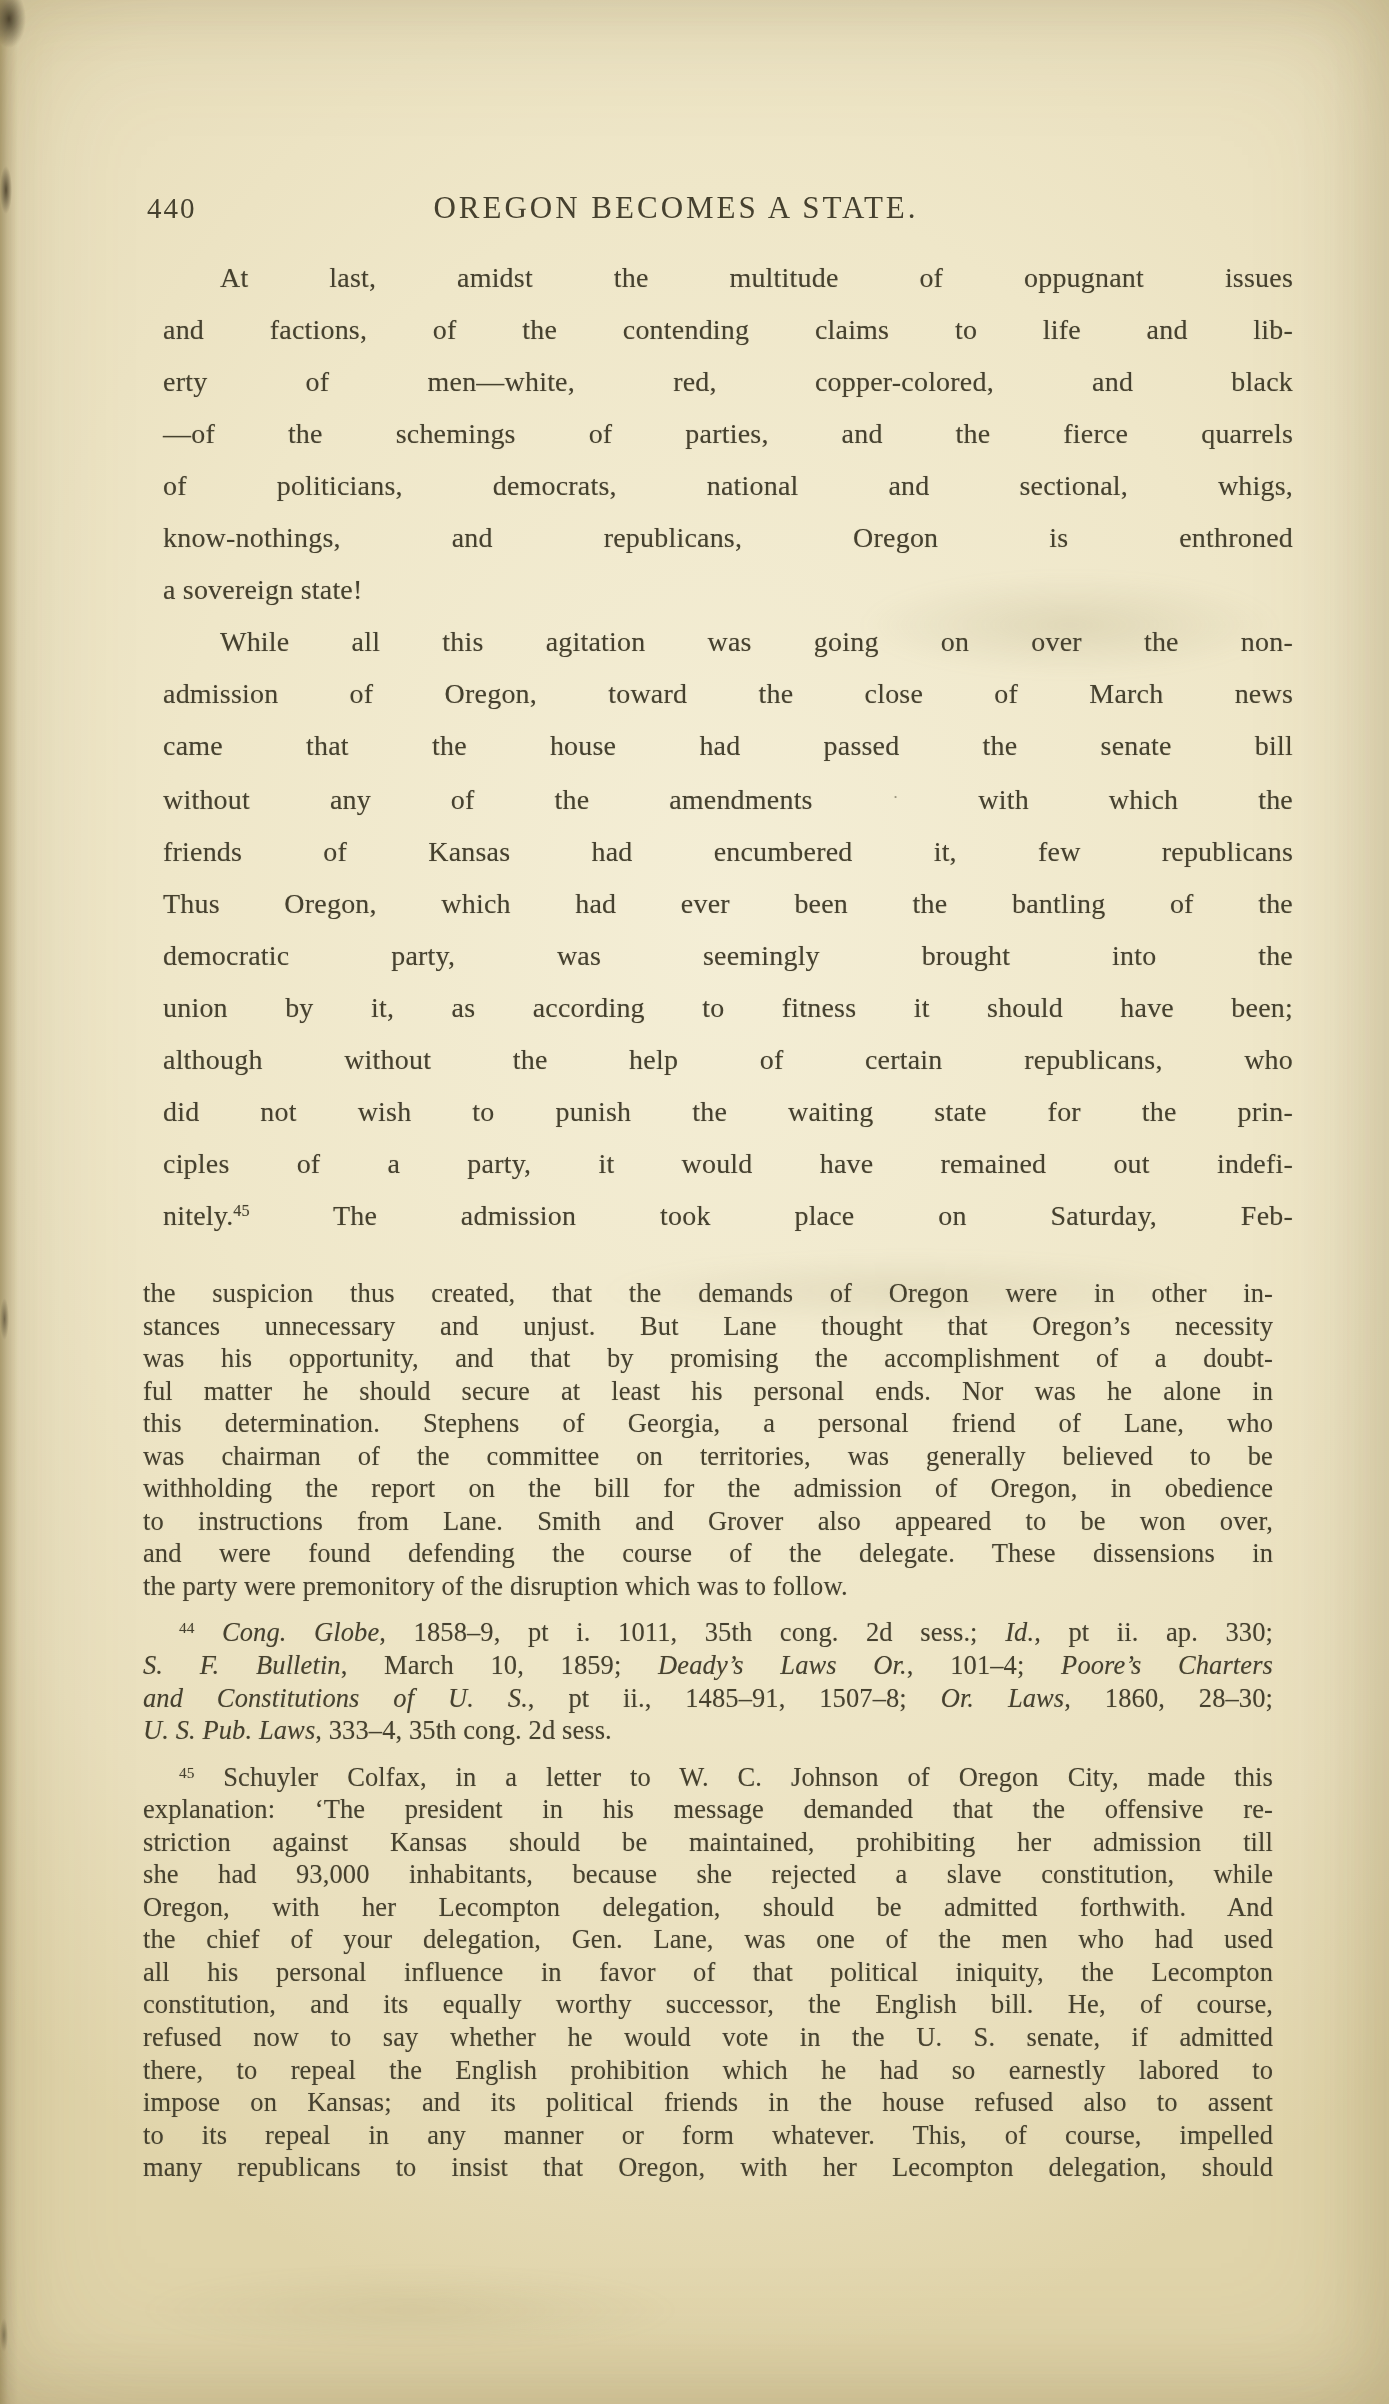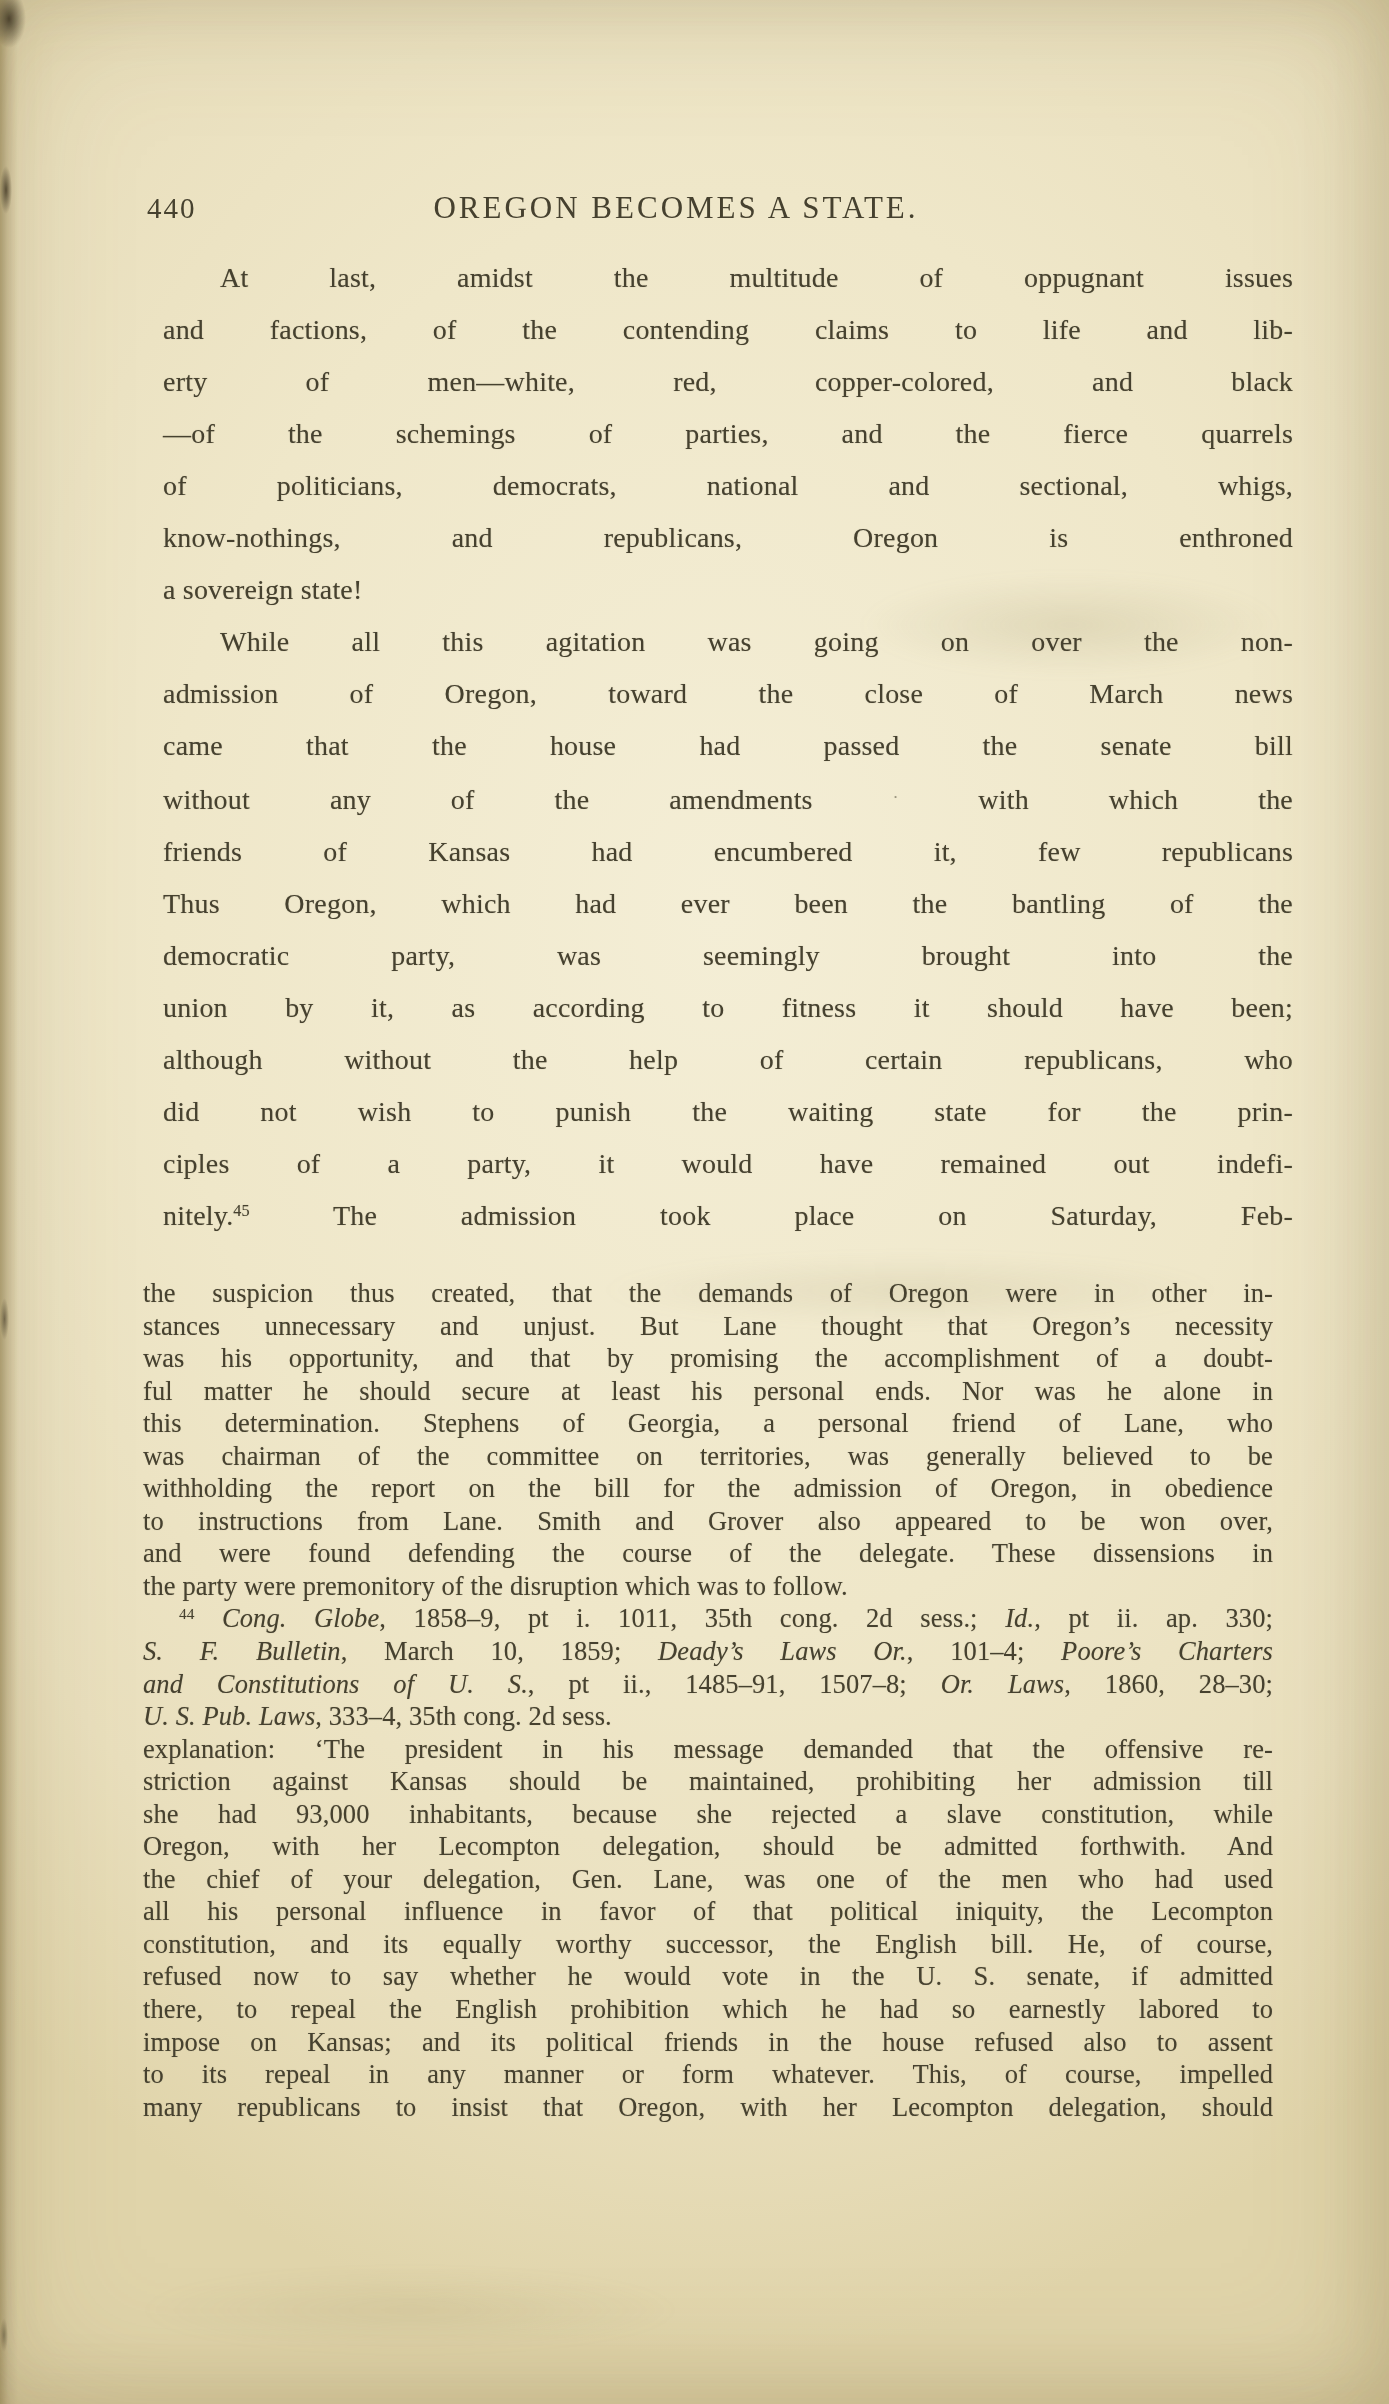--- a/index.html
+++ b/index.html
@@ -77,21 +77,21 @@
   .footnotes {
     position: absolute; top: 1277px; left: 143px; width: 1130px;
     font-size: 26.5px; line-height: 32.55px;
     letter-spacing: 0.1px;
     text-shadow: 0 0 1px rgba(70,65,47,.3);
     font-family: Liberation Serif, serif;
   }
   .line { text-align: justify; text-align-last: justify; text-justify: inter-word; }
   .line.last { text-align-last: left; }
   .bodytext .line.indent { text-indent: 57px; }
-  .footnotes .line.indent { text-indent: 36px; }
+  .footnotes .line.indent { text-indent: 36px; margin-top: 14px; }
   .fnref { font-size: 58%; line-height: 0; vertical-align: 0.55em; letter-spacing: 0; }
   i { font-style: italic; }
   .dot { opacity: .5; font-size: 60%; vertical-align: .35em; }
 </style>
 </head>
 <body>
 
 <div class="page" style="--paper: #efe7c9; --ink: #46412f;">
   <div class="edge-left"></div>
   <div class="corner-tl"></div>
@@ -146,20 +146,21 @@
         <div class="line"><span>and were found defending the course of the delegate.  These dissensions in</span></div>
         <div class="line last"><span>the party were premonitory of the disruption which was to follow.</span></div>
       </div>
       <div class="fblock">
         <div class="line indent"><sup class="fnref">44</sup><span> </span><i>Cong. Globe</i><span>, 1858–9, pt i. 1011, 35th cong. 2d sess.; </span><i>Id.</i><span>, pt ii. ap. 330;</span></div>
         <div class="line"><i>S. F. Bulletin</i><span>, March 10, 1859; </span><i>Deady’s Laws Or.</i><span>, 101–4; </span><i>Poore’s Charters</i></div>
         <div class="line"><i>and Constitutions of U. S.</i><span>, pt ii., 1485–91, 1507–8; </span><i>Or. Laws</i><span>, 1860, 28–30;</span></div>
         <div class="line last"><i>U. S. Pub. Laws</i><span>, 333–4, 35th cong. 2d sess.</span></div>
       </div>
       <div class="fblock">
+        <div class="line indent"><sup class="fnref">45</sup><span> Schuyler Colfax, in a letter to W. C. Johnson of Oregon City, made this</span></div>
         <div class="line"><span>explanation: ‘The president in his message demanded that the offensive re-</span></div>
         <div class="line"><span>striction against Kansas should be maintained, prohibiting her admission till</span></div>
         <div class="line"><span>she had 93,000 inhabitants, because she rejected a slave constitution, while</span></div>
         <div class="line"><span>Oregon, with her Lecompton delegation, should be admitted forthwith.  And</span></div>
         <div class="line"><span>the chief of your delegation, Gen. Lane, was one of the men who had used</span></div>
         <div class="line"><span>all his personal influence in favor of that political iniquity, the Lecompton</span></div>
         <div class="line"><span>constitution, and its equally worthy successor, the English bill.  He, of course,</span></div>
         <div class="line"><span>refused now to say whether he would vote in the U. S. senate, if admitted</span></div>
         <div class="line"><span>there, to repeal the English prohibition which he had so earnestly labored to</span></div>
         <div class="line"><span>impose on Kansas; and its political friends in the house refused also to assent</span></div>

